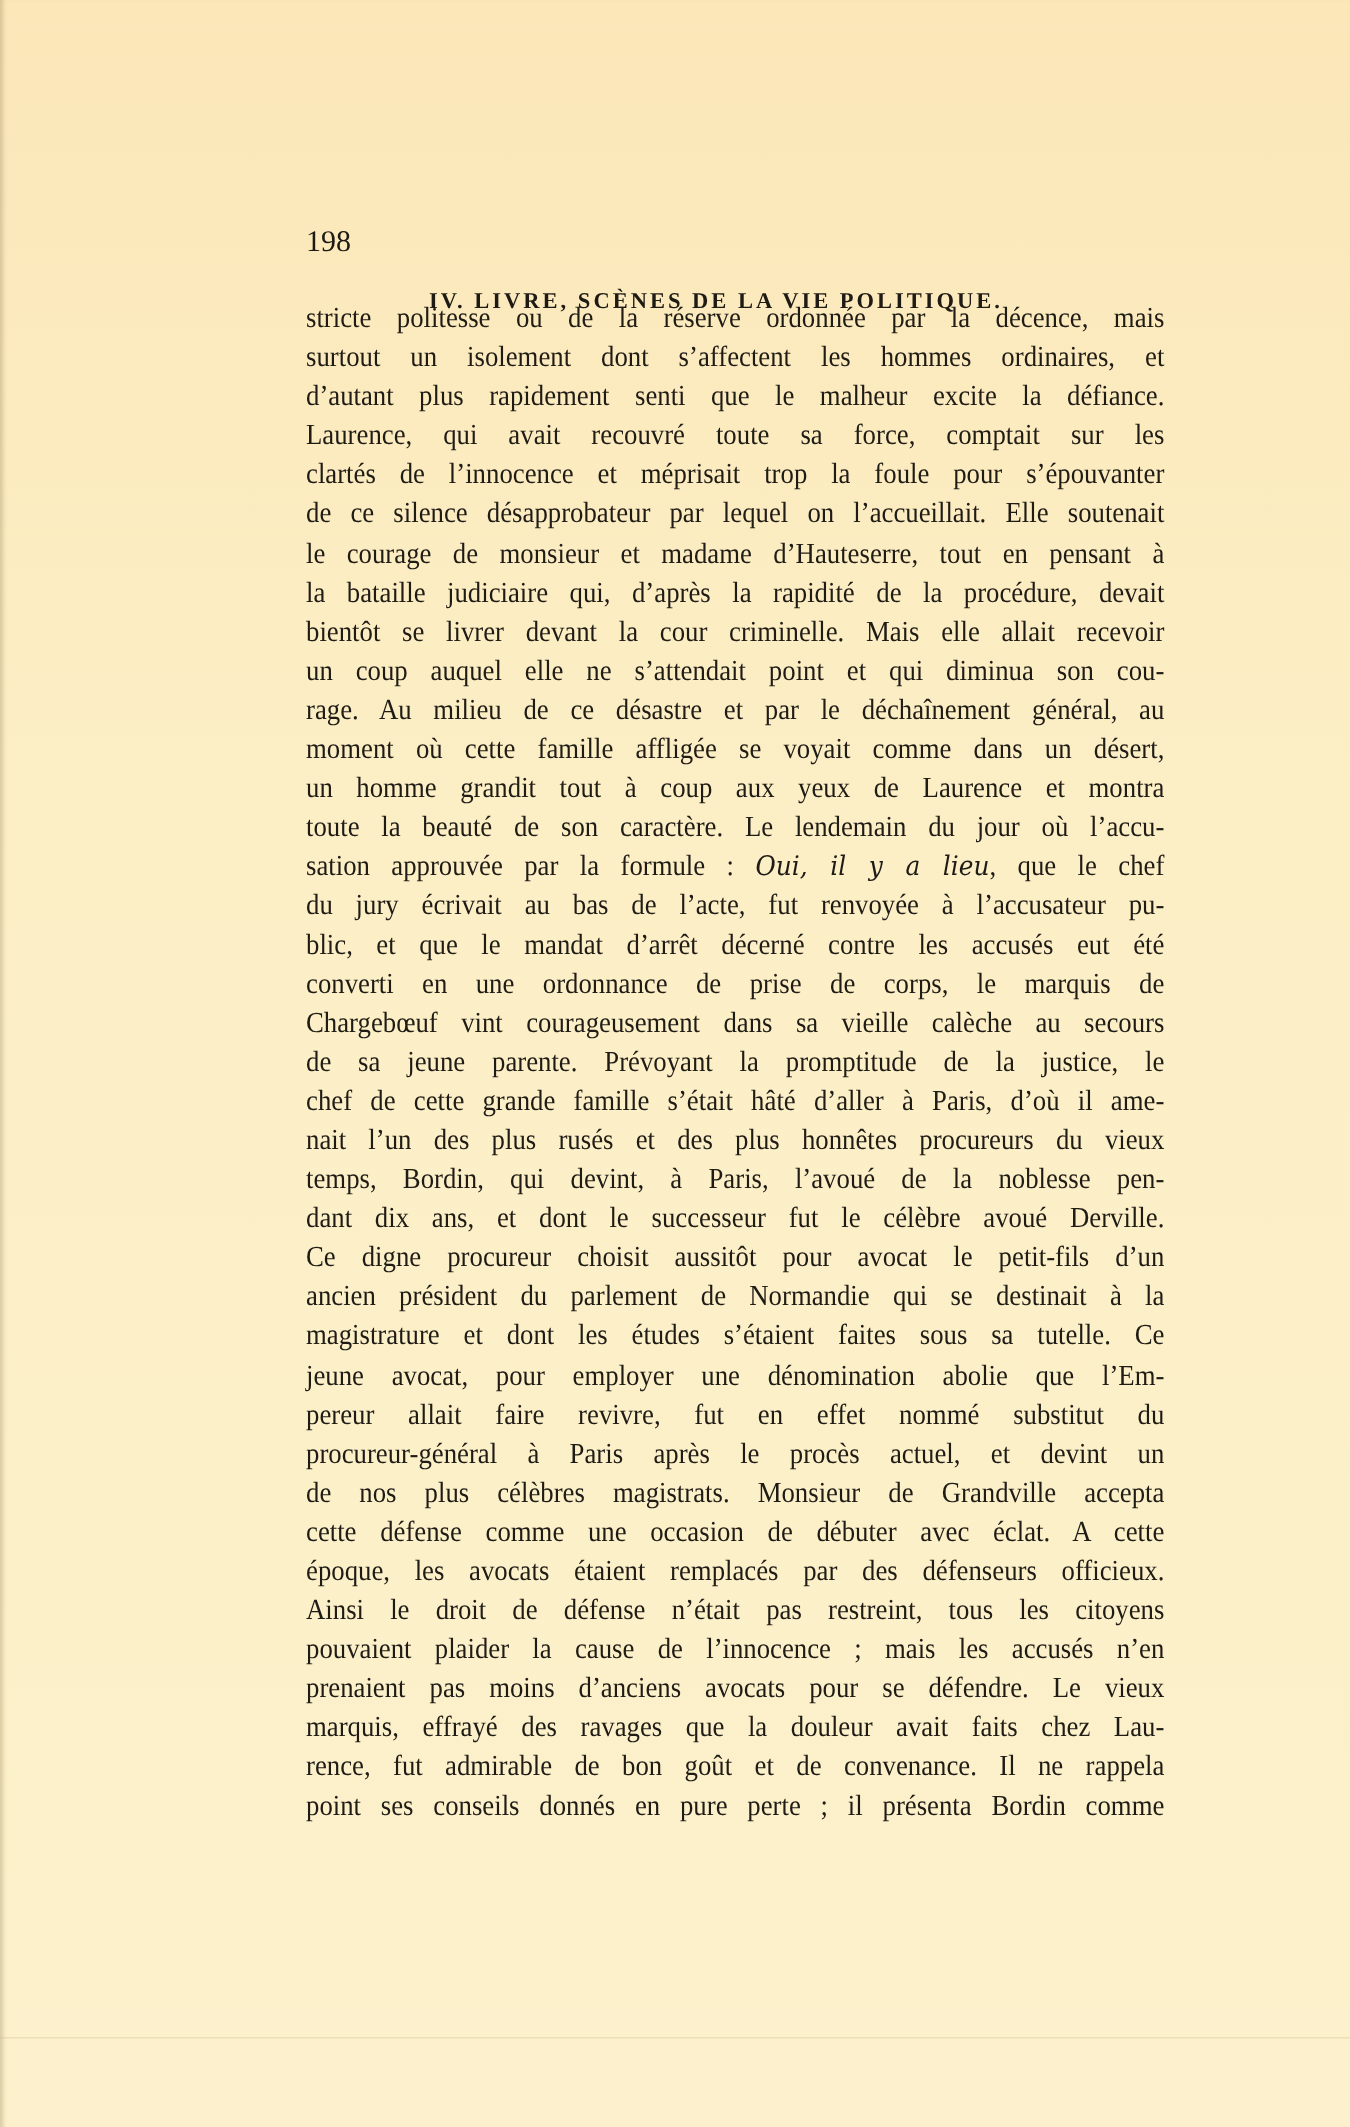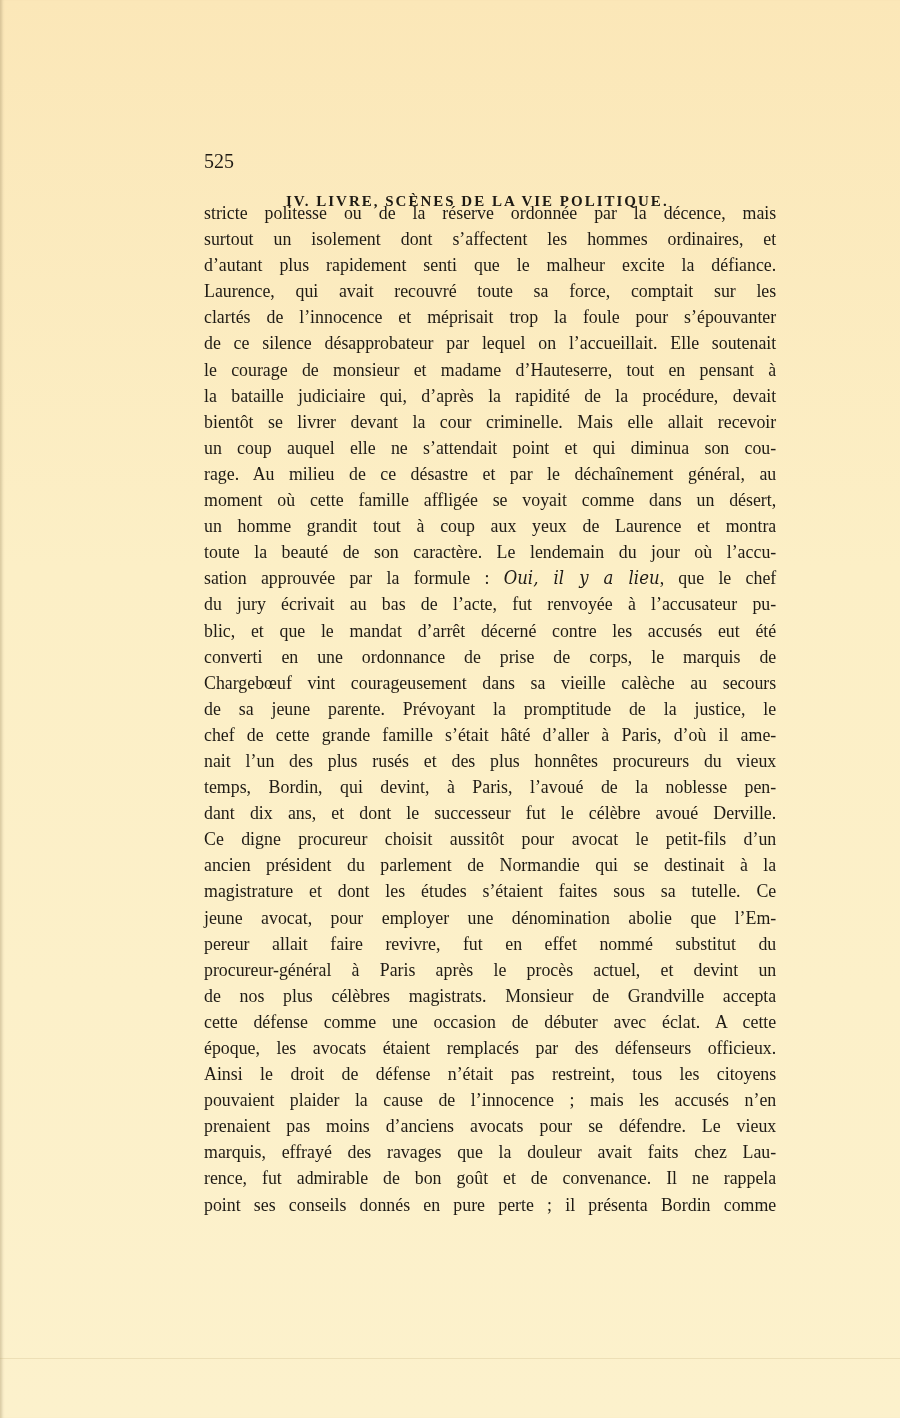--- a/index.html
+++ b/index.html
@@ -82,21 +82,21 @@
       width: 900px;
       height: 1px;
       background: rgba(190,170,120,0.25);
     }
   </style>
 </head>
 <body>
 
 <div class="page">
   <div class="header">
-    <span class="page-number">525</span>
+    <span class="page-number">198</span>
     <span class="running-title">IV. LIVRE, SCÈNES DE LA VIE POLITIQUE.</span>
   </div>
 
   <div class="body-text">
     <span class="line">stricte politesse ou de la réserve ordonnée par la décence, mais</span>
     <span class="line">surtout un isolement dont s’affectent les hommes ordinaires, et</span>
     <span class="line">d’autant plus rapidement senti que le malheur excite la défiance.</span>
     <span class="line">Laurence, qui avait recouvré toute sa force, comptait sur les</span>
     <span class="line">clartés de l’innocence et méprisait trop la foule pour s’épouvanter</span>
     <span class="line">de ce silence désapprobateur par lequel on l’accueillait. Elle soutenait</span>

